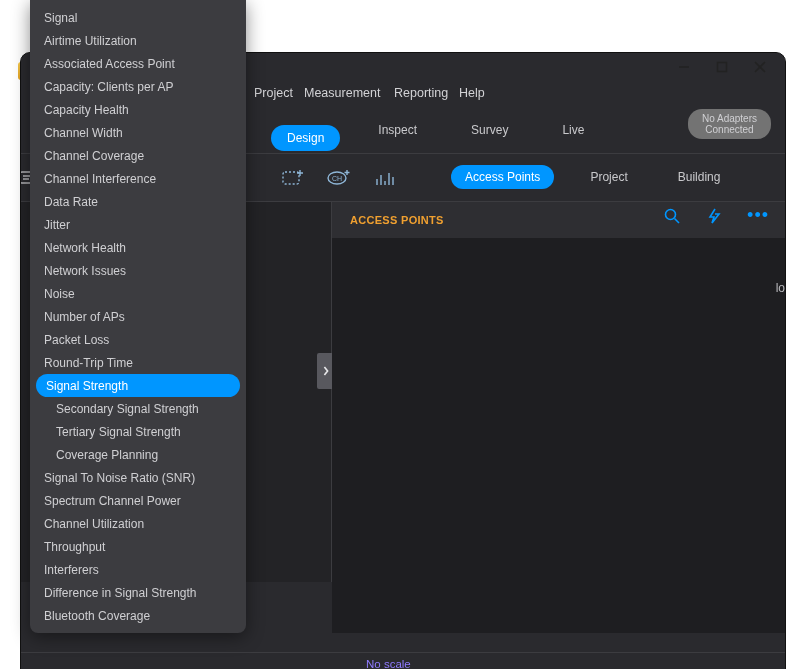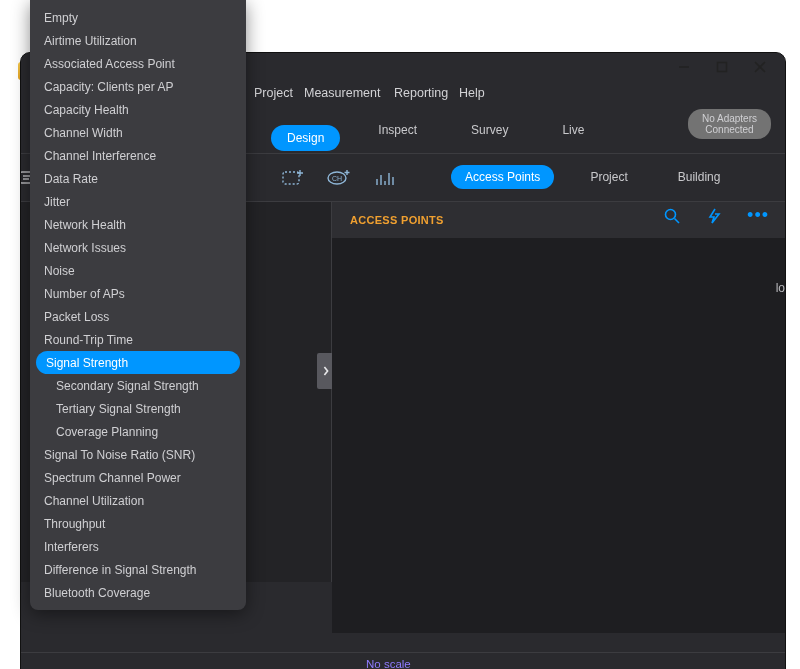--- a/index.html
+++ b/index.html
@@ -206,26 +206,27 @@
           <svg width="10" height="8" viewBox="0 0 10 8">
               <polyline points="1,6 5,2 9,6" stroke="#c9c9cc" fill="none" stroke-width="1.5"></polyline>
             </svg>
         </span>
       </div>
       <div class="dots" style="position:absolute; right:18px;">•••</div>
     </div>
   </div>
 
   <div class="dropdown" id="dropdown">
-      <div class="dd-item">Empty</div>
+      <div class="dd-item">Signal</div>
       <div class="dd-item">Airtime Utilization</div>
       <div class="dd-item">Associated Access Point</div>
       <div class="dd-item">Capacity: Clients per AP</div>
       <div class="dd-item">Capacity Health</div>
       <div class="dd-item">Channel Width</div>
+      <div class="dd-item">Channel Coverage</div>
       <div class="dd-item">Channel Interference</div>
       <div class="dd-item">Data Rate</div>
       <div class="dd-item">Jitter</div>
       <div class="dd-item">Network Health</div>
       <div class="dd-item">Network Issues</div>
       <div class="dd-item">Noise</div>
       <div class="dd-item">Number of APs</div>
       <div class="dd-item">Packet Loss</div>
       <div class="dd-item">Round-Trip Time</div>
       <div class="dd-item sel">Signal Strength</div>

